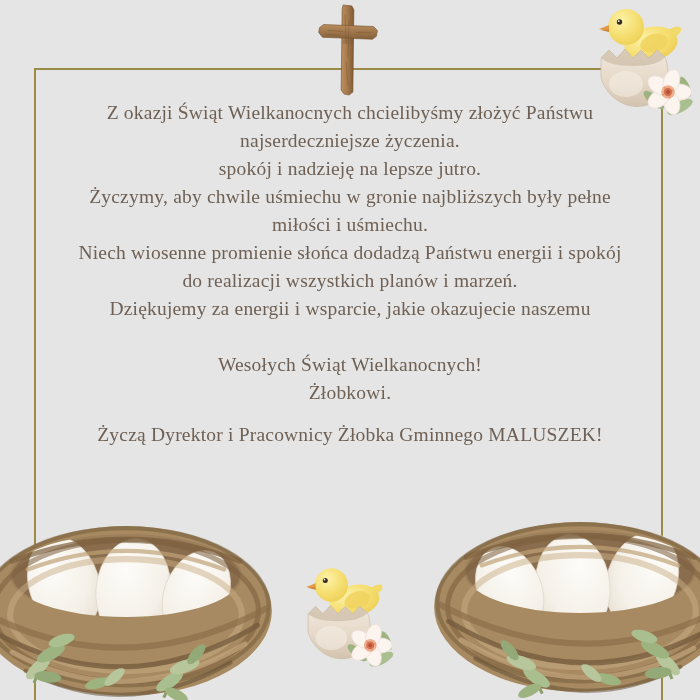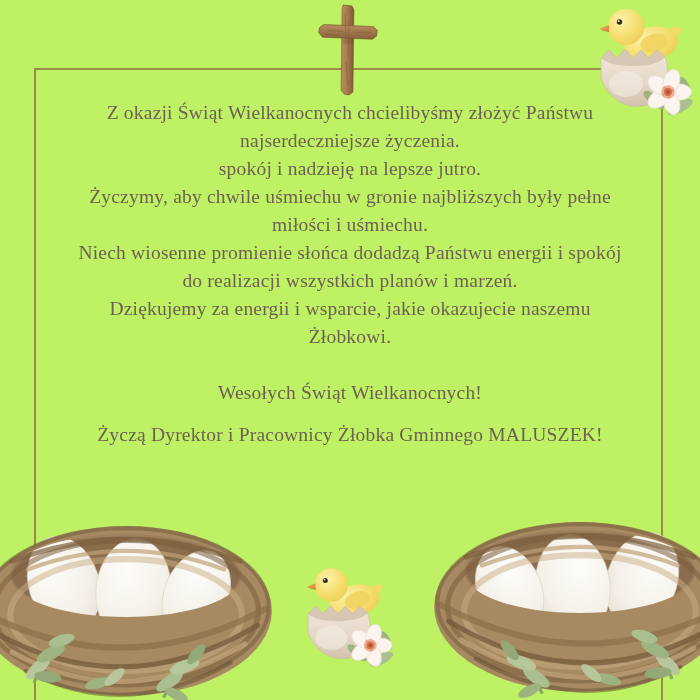--- a/index.html
+++ b/index.html
@@ -1,20 +1,20 @@
 <!DOCTYPE html>
 <html><head>
 <meta charset="utf-8">
 <style>
   html, body { margin: 0; padding: 0; background: #ffffff; }
   .stage {
     position: relative;
     width: 700px;
     height: 700px;
-    background: #bef264;
+    background: #e5e5e5;
     overflow: hidden;
     font-family: "Liberation Serif", "DejaVu Serif", serif;
   }
   .frame {
     position: absolute;
     left: 34px;
     top: 68px;
     width: 629px;
     height: 632px;
     border-left: 2px solid #9a8c46;
@@ -153,22 +153,22 @@
 
   <div class="message">
     <div class="line">Z okazji Świąt Wielkanocnych chcielibyśmy złożyć Państwu</div>
     <div class="line">najserdeczniejsze życzenia.</div>
     <div class="line">spokój i nadzieję na lepsze jutro.</div>
     <div class="line">Życzymy, aby chwile uśmiechu w gronie najbliższych były pełne</div>
     <div class="line">miłości i uśmiechu.</div>
     <div class="line">Niech wiosenne promienie słońca dodadzą Państwu energii i spokój</div>
     <div class="line">do realizacji wszystkich planów i marzeń.</div>
     <div class="line">Dziękujemy za energii i wsparcie, jakie okazujecie naszemu</div>
+    <div class="line greeting">Wesołych Świąt Wielkanocnych!</div>
     <div class="line">Żłobkowi.</div>
-    <div class="line greeting">Wesołych Świąt Wielkanocnych!</div>
     <div class="line signature">Życzą Dyrektor i Pracownicy Żłobka Gminnego MALUSZEK!</div>
   </div>
 
   <svg class="deco cross" viewBox="0 0 66 96">
     <polygon points="28,2 37,3 39,7 38,91 34,94 29,93 26,89 27,6" fill="url(#woodV)" stroke="#6f4e2b" stroke-width="0.6"></polygon>
     <polygon points="4,25 8,22 59,24 63,28 62,34 58,37 7,35 3,30" fill="url(#woodH)" stroke="#6f4e2b" stroke-width="0.6"></polygon>
     <path d="M 30,12 L 31,40 M 34,18 L 33,55 M 31,60 L 33,85" stroke="#7a5631" stroke-width="0.8" opacity="0.6" fill="none"></path>
     <path d="M 12,28 L 28,29 M 41,30 L 56,30 M 10,32 L 24,33" stroke="#75522c" stroke-width="0.8" opacity="0.55" fill="none"></path>
     <polygon points="27,37 39,37 38,42 28,42" fill="#6f4e2b" opacity="0.25"></polygon>
   </svg>

